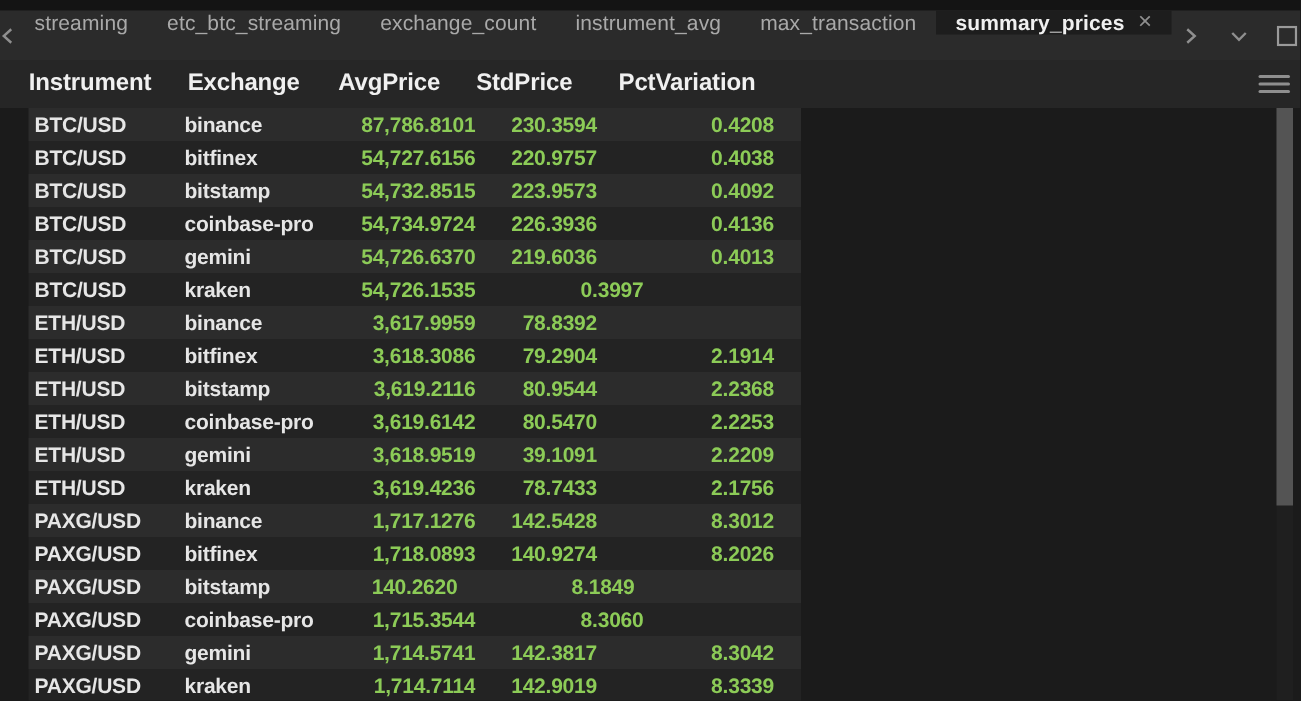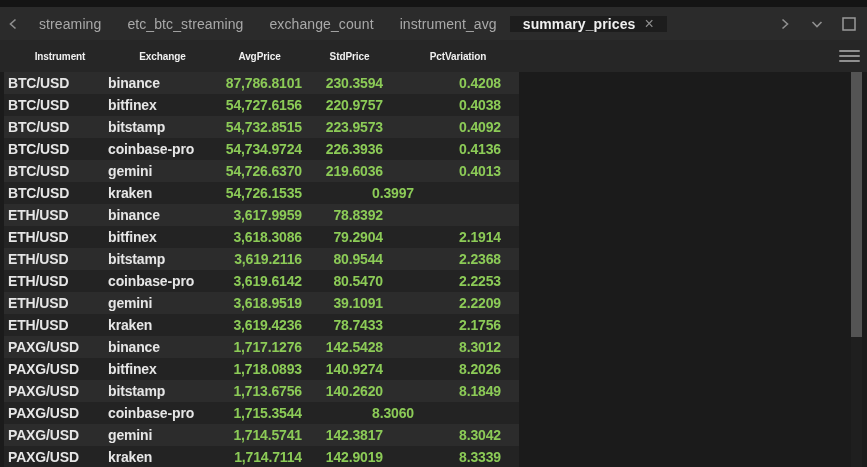--- a/index.html
+++ b/index.html
@@ -7,35 +7,35 @@
     --tab-text:#A9A9A9; --active-tab-text:#F0F0F0; --header-bg:#262626; --header-text:#F0F0F0;
     --row-light:#2C2C2C; --row-dark:#232323; --label-text:#E6E6E6; --value-green:#8CCB57;
     --icon-gray:#8F8F8F; --scrollbar-thumb:#545454; --scrollbar-track:#1F1F1F;
   }
   *{margin:0;padding:0;box-sizing:border-box}
   html,body{width:867px;height:467px;overflow:hidden}
   body{background:var(--page-bg);font-family:"Liberation Sans","DejaVu Sans",sans-serif;}
   .window{position:relative;width:867px;height:467px;overflow:hidden}
   .top-strip{height:7px;background:var(--top-strip)}
   
-  .tab-bar{display:flex;align-items:center;height:33px;background:var(--tab-bar-bg)}
+  .tab-bar{display:flex;align-items:flex-start;height:33px;background:var(--tab-bar-bg)}
   .nav-btn{display:flex;align-items:center;justify-content:center;width:26px;height:33px;cursor:pointer}
   .nav-btn svg{display:block}
   .tab-strip{display:flex;align-items:stretch}
   .tab{display:flex;align-items:center;gap:9px;padding:0 13px;font-size:14px;color:var(--tab-text);white-space:nowrap;cursor:pointer;letter-spacing:.1px}
   .tab.active{background:var(--active-tab-bg);color:var(--active-tab-text);font-weight:bold}
   .tab-close{font-size:16px;font-weight:400;color:var(--icon-gray);line-height:1;cursor:pointer}
   .tab-bar-right{margin-left:auto;display:flex;align-items:center;gap:6px;padding-right:5px}
   
   .table-header{position:relative;height:32px;background:var(--header-bg);display:flex;align-items:center;padding-left:8px}
-  .hcell{font-size:10px;font-weight:bold;color:var(--header-text);text-align:center;letter-spacing:-.1px;cursor:pointer}
+  .hcell{font-size:16px;font-weight:bold;color:var(--header-text);text-align:center;letter-spacing:-.1px;cursor:pointer}
   .menu-btn{position:absolute;right:7px;top:50%;transform:translateY(-50%);width:21px;cursor:pointer}
   .menu-btn .bar{height:2px;background:var(--icon-gray);margin:3px 0;border-radius:1px}
   
-  .table-body{margin-left:4px;width:515px}
+  .table-body{margin-left:19px;width:515px}
   .trow{display:flex;height:22px;line-height:22px;background:var(--row-light);cursor:default}
   .trow.alt{background:var(--row-dark)}
   .cell{font-size:14px;font-weight:bold;white-space:nowrap;overflow:hidden;letter-spacing:-.15px}
   .cell.label{color:var(--label-text)}
   .cell.num{color:var(--value-green);text-align:right}
   .col-0{width:100px;padding-left:4px}
   .col-1{width:105px;padding-left:4px}
   .col-2{width:93px}
   .col-3{width:87px;padding-right:6px}
   .col-4{width:130px;padding-right:18px}
@@ -63,20 +63,23 @@
         </div>
         <div class="tab">
           <span>etc_btc_streaming</span>
         </div>
         <div class="tab">
           <span>exchange_count</span>
         </div>
         <div class="tab">
           <span>instrument_avg</span>
         </div>
+        <div class="tab">
+          <span>max_transaction</span>
+        </div>
         <div class="tab active">
           <span>summary_prices</span>
           <span class="tab-close">×</span>
         </div>
       </div>
     <div class="tab-bar-right">
       <div class="nav-btn">
         <svg width="10" height="12" viewBox="0 0 10 12">
             <polyline points="2.5,1.5 7.5,6 2.5,10.5" fill="none" stroke="#8F8F8F" stroke-width="1.6"></polyline>
           </svg>
@@ -200,21 +203,20 @@
       <div class="trow alt">
         <div class="cell col-0 label">PAXG/USD</div>
         <div class="cell col-1 label">bitfinex</div>
         <div class="cell col-2 num">1,718.0893</div>
         <div class="cell col-3 num">140.9274</div>
         <div class="cell col-4 num">8.2026</div>
       </div>
       <div class="trow">
         <div class="cell col-0 label">PAXG/USD</div>
         <div class="cell col-1 label">bitstamp</div>
-        <div class="cell col-2 num">1,713.6756</div>
         <div class="cell col-3 num">140.2620</div>
         <div class="cell col-4 num">8.1849</div>
       </div>
       <div class="trow alt">
         <div class="cell col-0 label">PAXG/USD</div>
         <div class="cell col-1 label">coinbase-pro</div>
         <div class="cell col-2 num">1,715.3544</div>
         <div class="cell col-4 num">8.3060</div>
       </div>
       <div class="trow">

